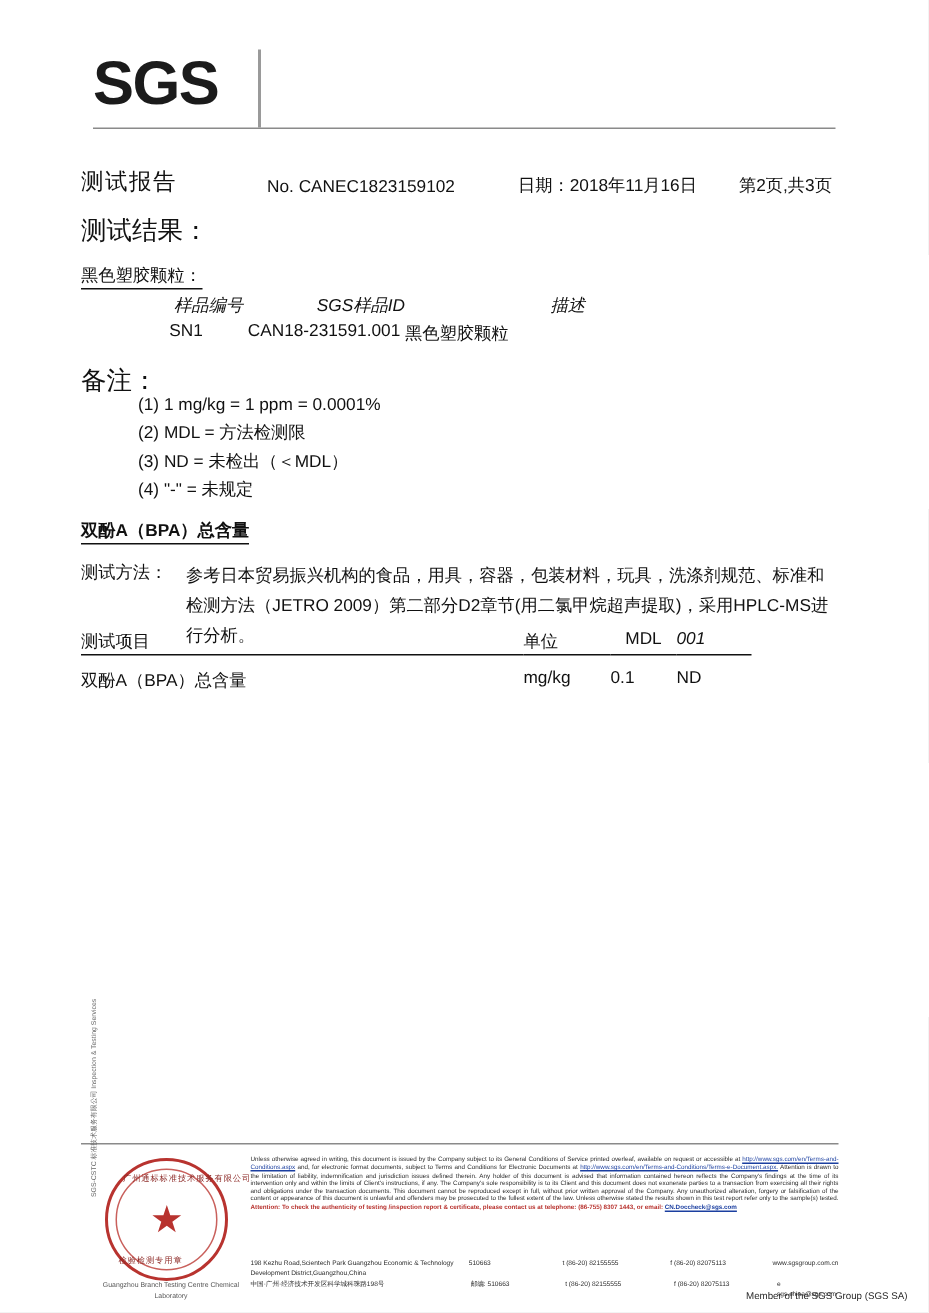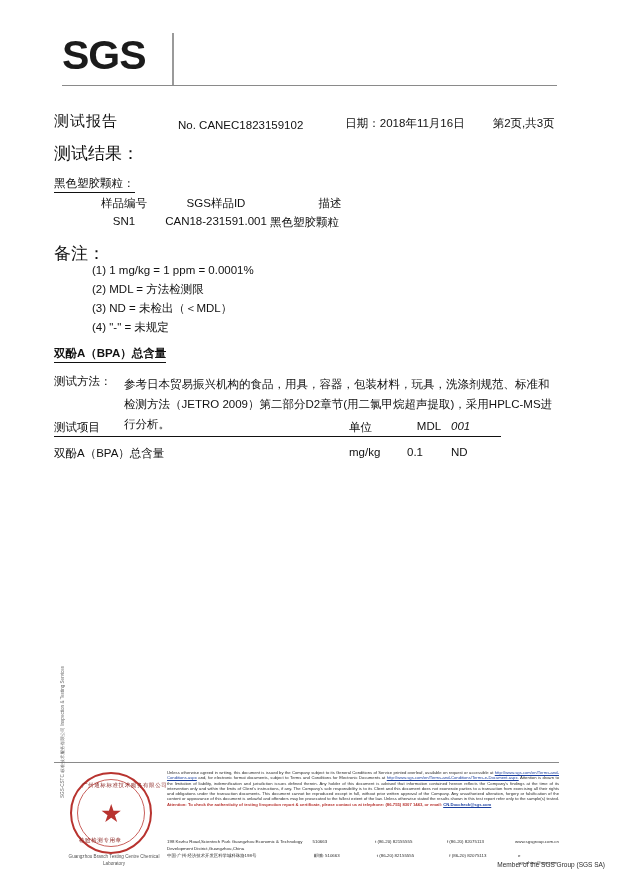--- a/index.html
+++ b/index.html
@@ -100,22 +100,23 @@
   .sample-table {
     position: absolute;
     left: 86px;
     top: 196px;
     font-size: 11.5px;
     color: #111;
     border-collapse: collapse;
   }
   .sample-table th {
     font-weight: normal;
-    text-align: center;
+    text-align: right;
     padding: 0 0 4px 0;
+    font-style: italic;
   }
   .sample-table td {
     padding: 0;
     vertical-align: top;
   }
   .col-a { width: 76px; }
   .col-b { width: 108px; }
   .col-c { width: 120px; }
   .center { text-align: center; }
   

